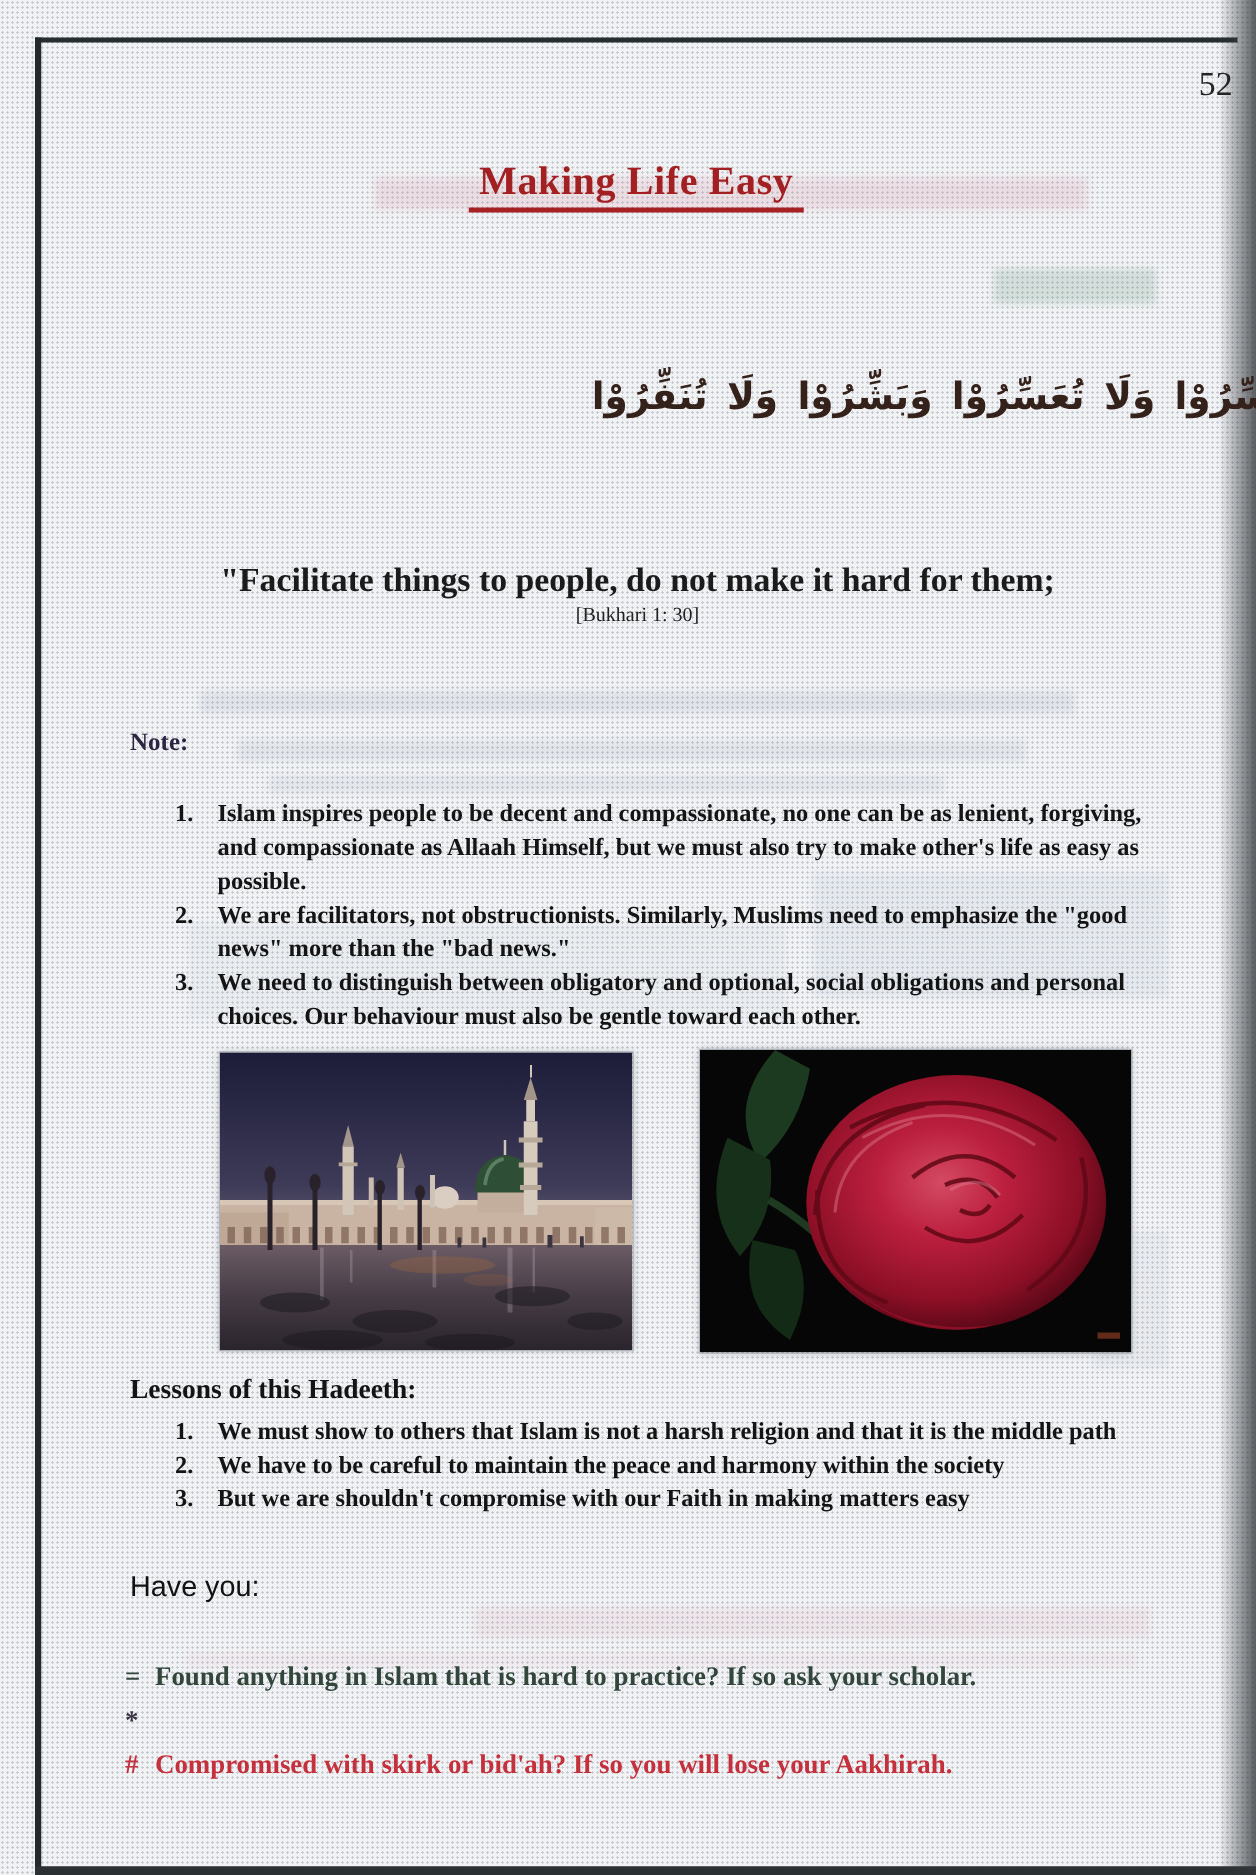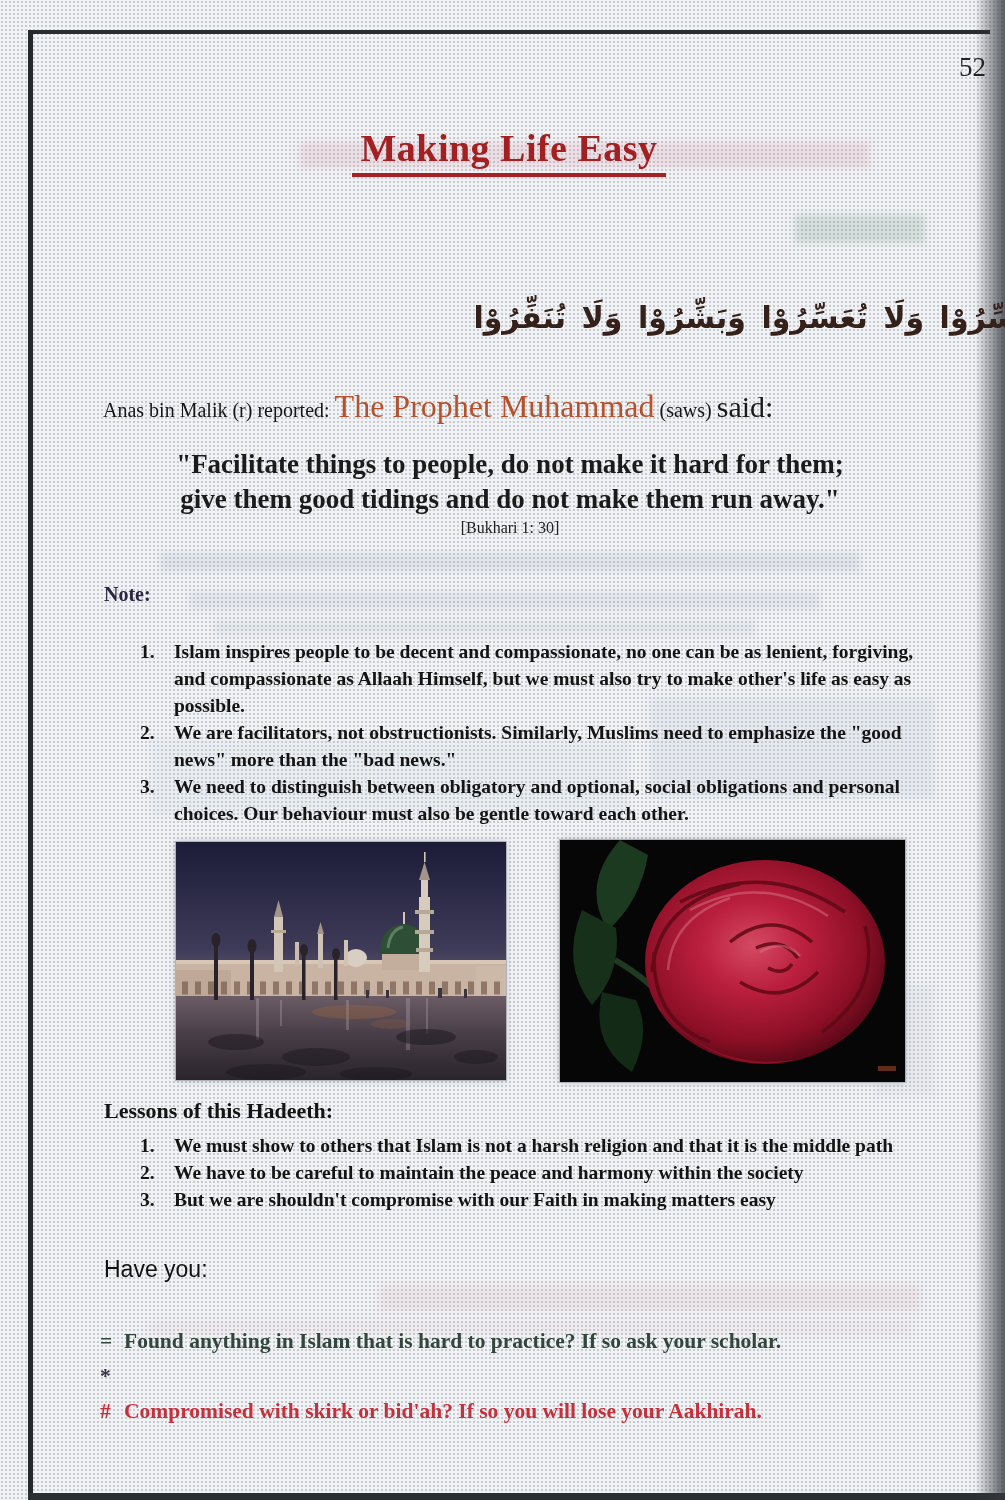--- a/index.html
+++ b/index.html
@@ -25,21 +25,21 @@
   .g5{left:215px;top:620px;width:540px;height:15px;background:#97a7ba;opacity:.14;}
   .g6{left:650px;top:698px;width:285px;height:100px;background:#b7c8d8;opacity:.20;}
   .g7{left:150px;top:738px;width:480px;height:78px;background:#c2d0dc;opacity:.14;}
   .g8{left:875px;top:985px;width:60px;height:110px;background:#c0cbd5;opacity:.18;}
   .g9{left:380px;top:1286px;width:540px;height:24px;background:#d7a0ac;opacity:.15;}
   .g10{left:150px;top:1322px;width:760px;height:12px;background:#d7a0ac;opacity:.10;}
   
   .content{position:absolute;left:0;top:0;width:100%;height:100%;filter:blur(0.2px);}
   #pagenum{position:absolute;left:918px;top:52px;font-size:27px;color:#242424;margin-left:41px;}
   #title-row{position:absolute;left:33px;top:126px;width:952px;text-align:center;}
-  #title{display:inline-block;font-size:38px;font-weight:bold;color:#a32022;
+  #title{display:inline-block;font-size:32px;font-weight:bold;color:#a32022;
     border-bottom:4px solid #a52123;padding:0 8px 3px;letter-spacing:.5px;}
   #hadeeth-row{position:absolute;left:103px;top:204px;}
   #hadeeth-inner{display:inline-flex;align-items:baseline;border-bottom:3px solid #1d5639;padding:0 4px 4px 0;}
   #hadeeth-label{font-size:23px;font-weight:bold;color:#1d5639;}
   #hadeeth-number{font-size:43px;font-weight:bold;color:#1d5639;margin-left:7px;line-height:1;}
   #arabic-row{position:absolute;left:33px;top:300px;width:952px;text-align:right;direction:rtl;padding-left:44px;}
   #arabic{font-family:"DejaVu Sans",sans-serif;font-size:30px;font-weight:bold;color:#34211a;word-spacing:5px;}
   #reporter-row{position:absolute;left:103px;top:388px;width:840px;white-space:nowrap;}
   #reporter-row .small{font-size:20px;color:#161616;}
   #prophet{font-size:32px;color:#b5512c;}
@@ -95,27 +95,23 @@
 
     <div id="title-row">
       <span id="title">Making Life Easy</span>
     </div>
 
 
     <div id="arabic-row">
       <span id="arabic">يَسِّرُوْا وَلَا تُعَسِّرُوْا وَبَشِّرُوْا وَلَا تُنَفِّرُوْا</span>
     </div>
 
-    <div id="reporter-row">
-      <span class="small">Anas bin Malik (r) reported: </span><span id="prophet">The Prophet Muhammad</span><span class="small"> (saws) </span><span id="said">said:</span>
-    </div>
 
     <div id="quote-block">
       <div class="quote-line">"Facilitate things to people, do not make it hard for them;</div>
-      <div class="quote-line">give them good tidings and do not make them run away."</div>
       <div id="reference">[Bukhari 1: 30]</div>
     </div>
 
     <div id="note-label">Note:</div>
 
     <div id="notes-list" class="numlist">
       <div class="li">
         <span class="num">1.</span>
         <span class="itext">Islam inspires people to be decent and compassionate, no one can be as lenient, forgiving, and compassionate as Allaah Himself, but we must also try to make other's life as easy as possible.</span>
       </div>

